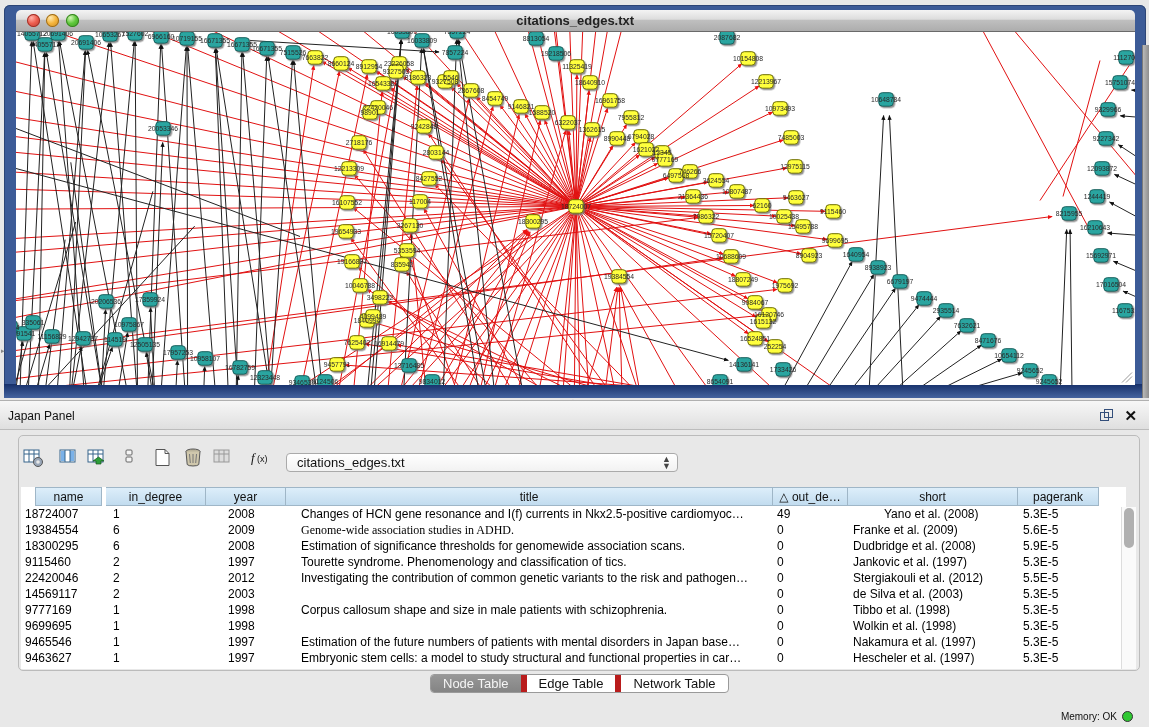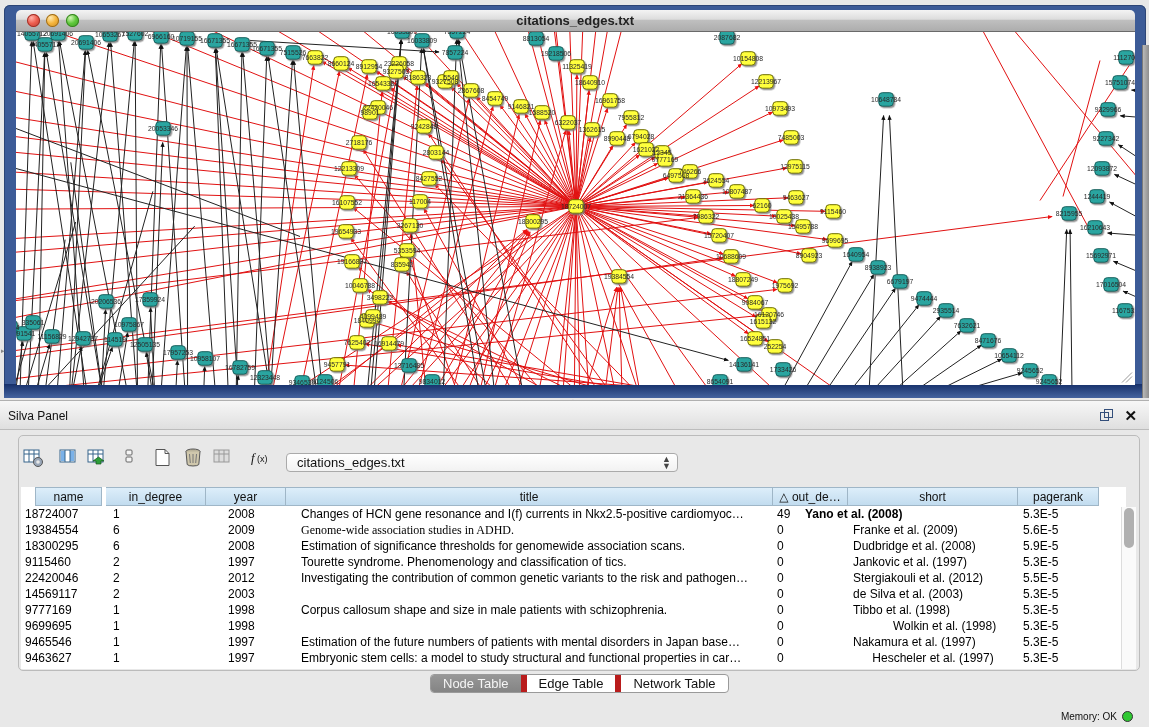--- a/index.html
+++ b/index.html
@@ -590,21 +590,21 @@
 <g stroke="#999" stroke-width="1">
           <line x1="1122" y1="382" x2="1132" y2="372"></line>
           <line x1="1126" y1="382" x2="1132" y2="376"></line>
         </g>
 </svg></div>
 <div id="rstrip"></div>
 <div id="grip">▸</div>
 <div id="tp">
  <div style="position:absolute;left:570px;top:0px;font-size:6px;color:#777">▲</div>
  <div id="tphead">
-        <span>Silva Panel</span>
+        <span>Japan Panel</span>
   <svg id="dockic" viewBox="0 0 13 13">
           <rect x="0.5" y="3.5" width="8" height="8" fill="none" stroke="#334e7a"></rect>
           <rect x="4.5" y="0.5" width="8" height="8" fill="none" stroke="#334e7a"></rect>
         </svg>
   <div id="closex">✕</div>
       </div>
  <div id="panelbox">
   <div id="toolbar">
           <svg class="ic" style="left:4px" width="22" height="20" viewBox="0 0 22 20">
             <rect x="1" y="2" width="15" height="12" fill="#fff" stroke="#36648b"></rect>
@@ -665,21 +665,21 @@
             <div class="th" style="left:827px;width:170px">short</div>
             <div class="th" style="left:997px;width:81px">pagerank</div>
           </div>
    <div id="rows">
             <div class="tr" style="top:0px;width:100%">
               <span class="td" style="left:4px;width:80px;">18724007</span>
               <span class="td" style="left:92px;width:90px;">1</span>
               <span class="td" style="left:207px;width:75px;">2008</span>
               <span class="td" style="left:280px;width:470px;">Changes of HCN gene resonance and I(f) currents in Nkx2.5-positive cardiomyoc…</span>
               <span class="td" style="left:756px;width:40px;">49</span>
-              <span class="td" style="left:784px;width:160px;font-weight:bold;">Yano et al. (2008)</span>
+              <span class="td" style="left:863px;width:160px;">Yano et al. (2008)</span>
               <span class="td" style="left:1002px;width:72px;">5.3E-5</span>
             </div>
             <div class="tr" style="top:16px;width:100%">
               <span class="td" style="left:4px;width:80px;">19384554</span>
               <span class="td" style="left:92px;width:90px;">6</span>
               <span class="td" style="left:207px;width:75px;">2009</span>
               <span class="td" style="left:280px;width:470px;font-family:Liberation Serif, serif;">Genome-wide association studies in ADHD.</span>
               <span class="td" style="left:756px;width:40px;">0</span>
               <span class="td" style="left:832px;width:160px;">Franke et al. (2009)</span>
               <span class="td" style="left:1002px;width:72px;">5.6E-5</span>
@@ -726,39 +726,39 @@
               <span class="td" style="left:280px;width:470px;">Corpus callosum shape and size in male patients with schizophrenia.</span>
               <span class="td" style="left:756px;width:40px;">0</span>
               <span class="td" style="left:832px;width:160px;">Tibbo et al. (1998)</span>
               <span class="td" style="left:1002px;width:72px;">5.3E-5</span>
             </div>
             <div class="tr" style="top:112px;width:100%">
               <span class="td" style="left:4px;width:80px;">9699695</span>
               <span class="td" style="left:92px;width:90px;">1</span>
               <span class="td" style="left:207px;width:75px;">1998</span>
               <span class="td" style="left:756px;width:40px;">0</span>
-              <span class="td" style="left:832px;width:160px;margin-left:40px;">Wolkin et al. (1998)</span>
+              <span class="td" style="left:832px;width:160px;">Wolkin et al. (1998)</span>
               <span class="td" style="left:1002px;width:72px;">5.3E-5</span>
             </div>
             <div class="tr" style="top:128px;width:100%">
               <span class="td" style="left:4px;width:80px;">9465546</span>
               <span class="td" style="left:92px;width:90px;">1</span>
               <span class="td" style="left:207px;width:75px;">1997</span>
               <span class="td" style="left:280px;width:470px;">Estimation of the future numbers of patients with mental disorders in Japan base…</span>
               <span class="td" style="left:756px;width:40px;">0</span>
               <span class="td" style="left:832px;width:160px;">Nakamura et al. (1997)</span>
               <span class="td" style="left:1002px;width:72px;">5.3E-5</span>
             </div>
             <div class="tr" style="top:144px;width:100%">
               <span class="td" style="left:4px;width:80px;">9463627</span>
               <span class="td" style="left:92px;width:90px;">1</span>
               <span class="td" style="left:207px;width:75px;">1997</span>
               <span class="td" style="left:280px;width:470px;">Embryonic stem cells: a model to study structural and functional properties in car…</span>
               <span class="td" style="left:756px;width:40px;">0</span>
-              <span class="td" style="left:832px;width:160px;text-align:center;">Hescheler et al. (1997)</span>
+              <span class="td" style="left:832px;width:160px;">Hescheler et al. (1997)</span>
               <span class="td" style="left:1002px;width:72px;">5.3E-5</span>
             </div>
           </div>
    <div id="vsb">
             <div id="vsbt"></div>
           </div>
   </div>
  </div>
  <div id="tabs">
         <div class="tab sel">Node Table</div>

